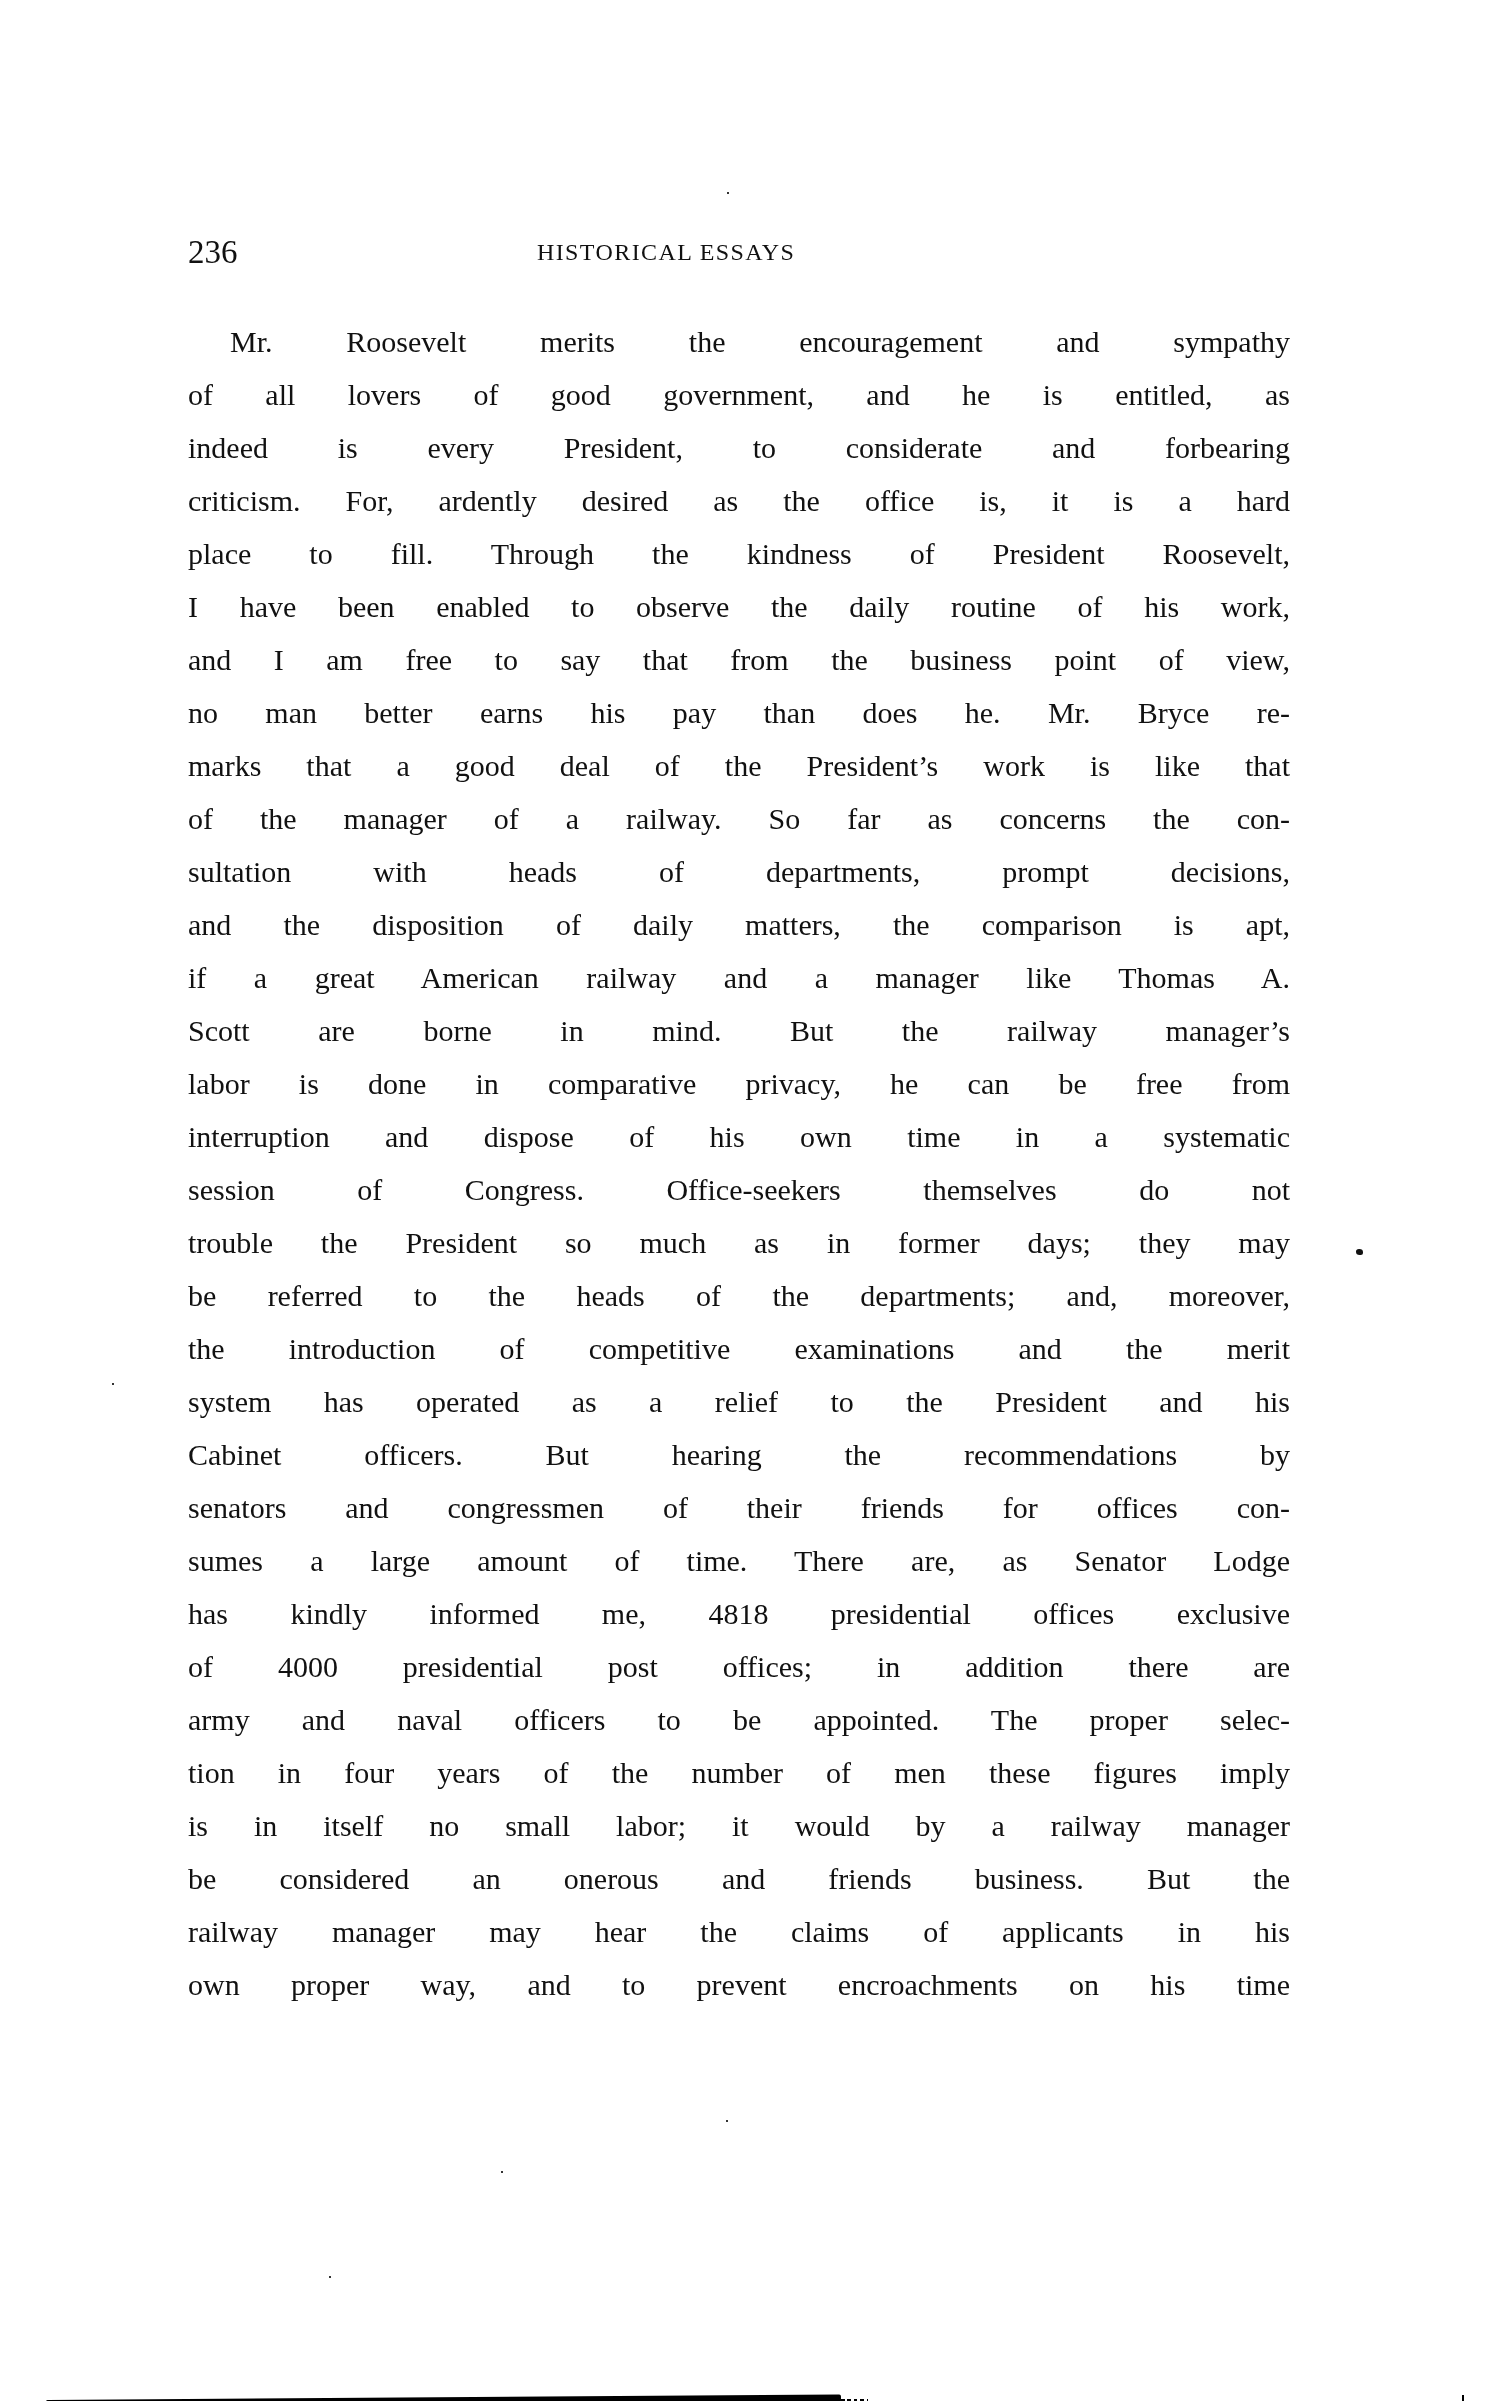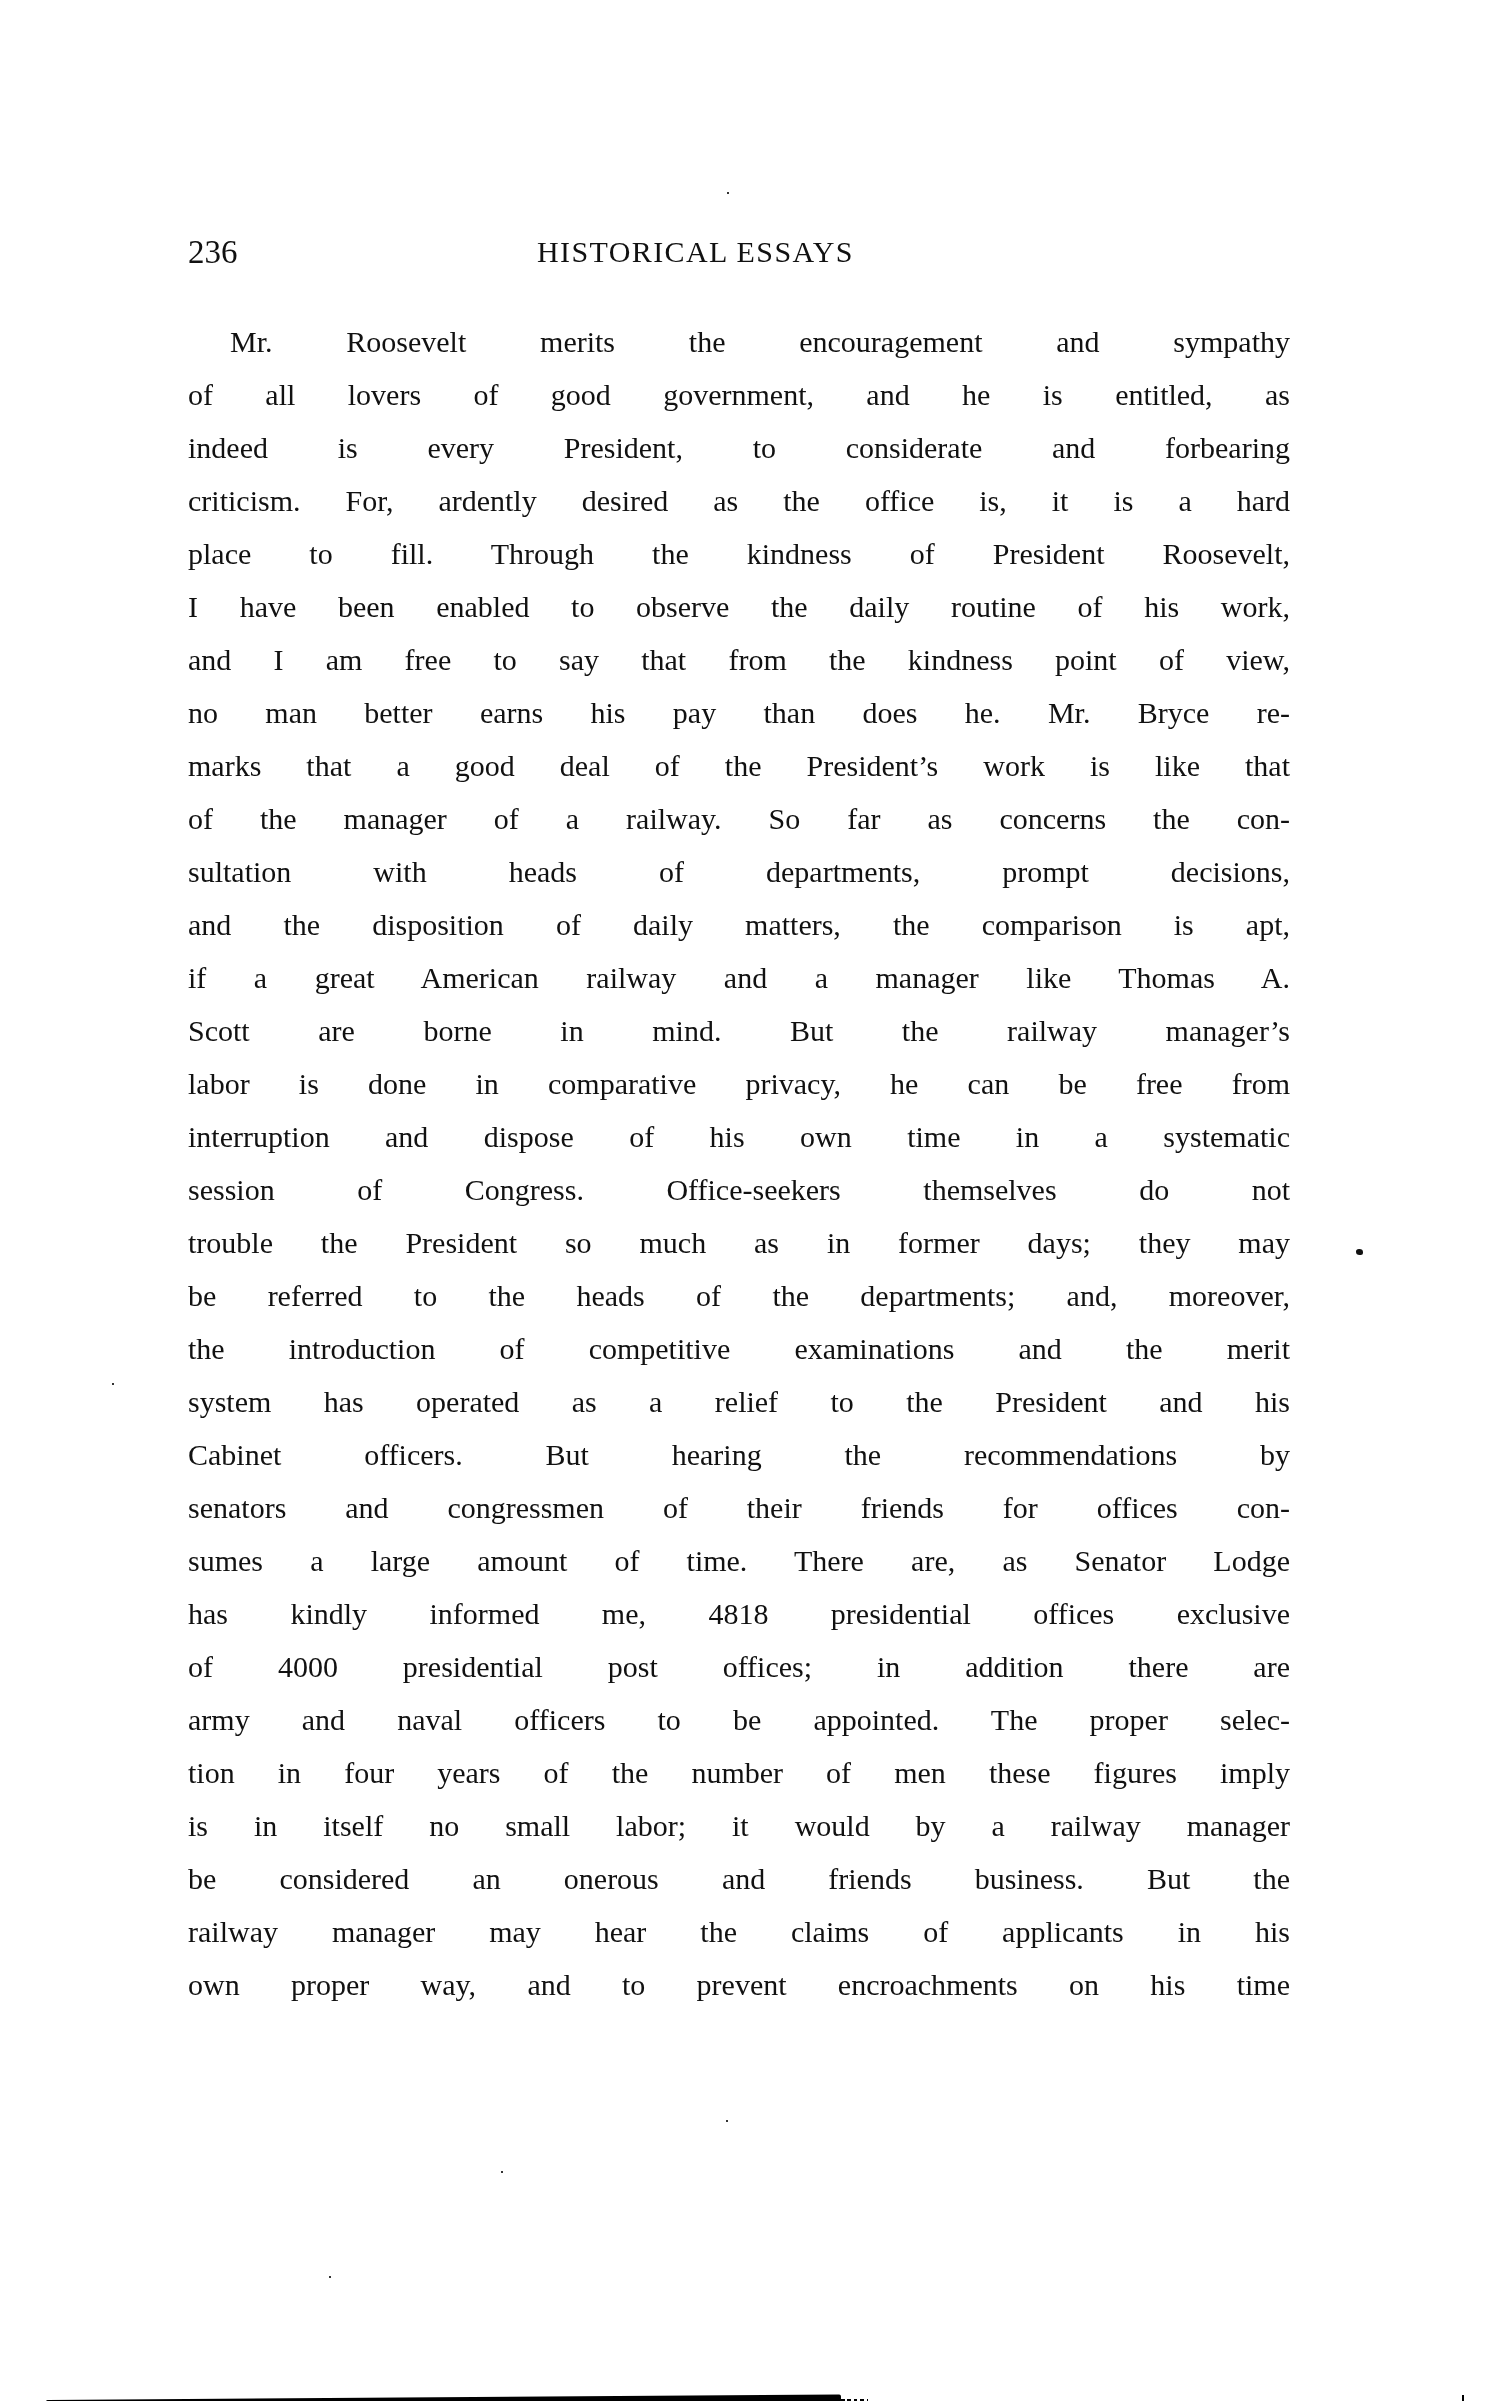--- a/index.html
+++ b/index.html
@@ -34,21 +34,21 @@
   .page-number {
     position: absolute;
     left: 0;
     top: 0;
   }
   .running-title {
     position: absolute;
     left: 349px;
     top: 0;
     letter-spacing: 1.4px;
-    font-size: 30px;
+    font-size: 24px;
   }
   .body-text {
     position: absolute;
     left: 188px;
     top: 283px;
     width: 1102px;
     font-size: 30px;
     line-height: 53px;
   }
   .line {
@@ -117,21 +117,21 @@
     <span class="running-title">HISTORICAL ESSAYS</span>
   </div>
 
   <div class="body-text">
     <span class="line indent">Mr. Roosevelt merits the encouragement and sympathy</span>
     <span class="line">of all lovers of good government, and he is entitled, as</span>
     <span class="line">indeed is every President, to considerate and forbearing</span>
     <span class="line">criticism.  For, ardently desired as the office is, it is a hard</span>
     <span class="line">place to fill.  Through the kindness of President Roosevelt,</span>
     <span class="line">I have been enabled to observe the daily routine of his work,</span>
-    <span class="line">and I am free to say that from the kindness point of view,</span>
+    <span class="line">and I am free to say that from the business point of view,</span>
     <span class="line">no man better earns his pay than does he.  Mr. Bryce re-</span>
     <span class="line">marks that a good deal of the President’s work is like that</span>
     <span class="line">of the manager of a railway.  So far as concerns the con-</span>
     <span class="line">sultation with heads of departments, prompt decisions,</span>
     <span class="line">and the disposition of daily matters, the comparison is apt,</span>
     <span class="line">if a great American railway and a manager like Thomas A.</span>
     <span class="line">Scott are borne in mind.  But the railway manager’s</span>
     <span class="line">labor is done in comparative privacy, he can be free from</span>
     <span class="line">interruption and dispose of his own time in a systematic</span>
     <span class="line">session of Congress.  Office-seekers themselves do not</span>

